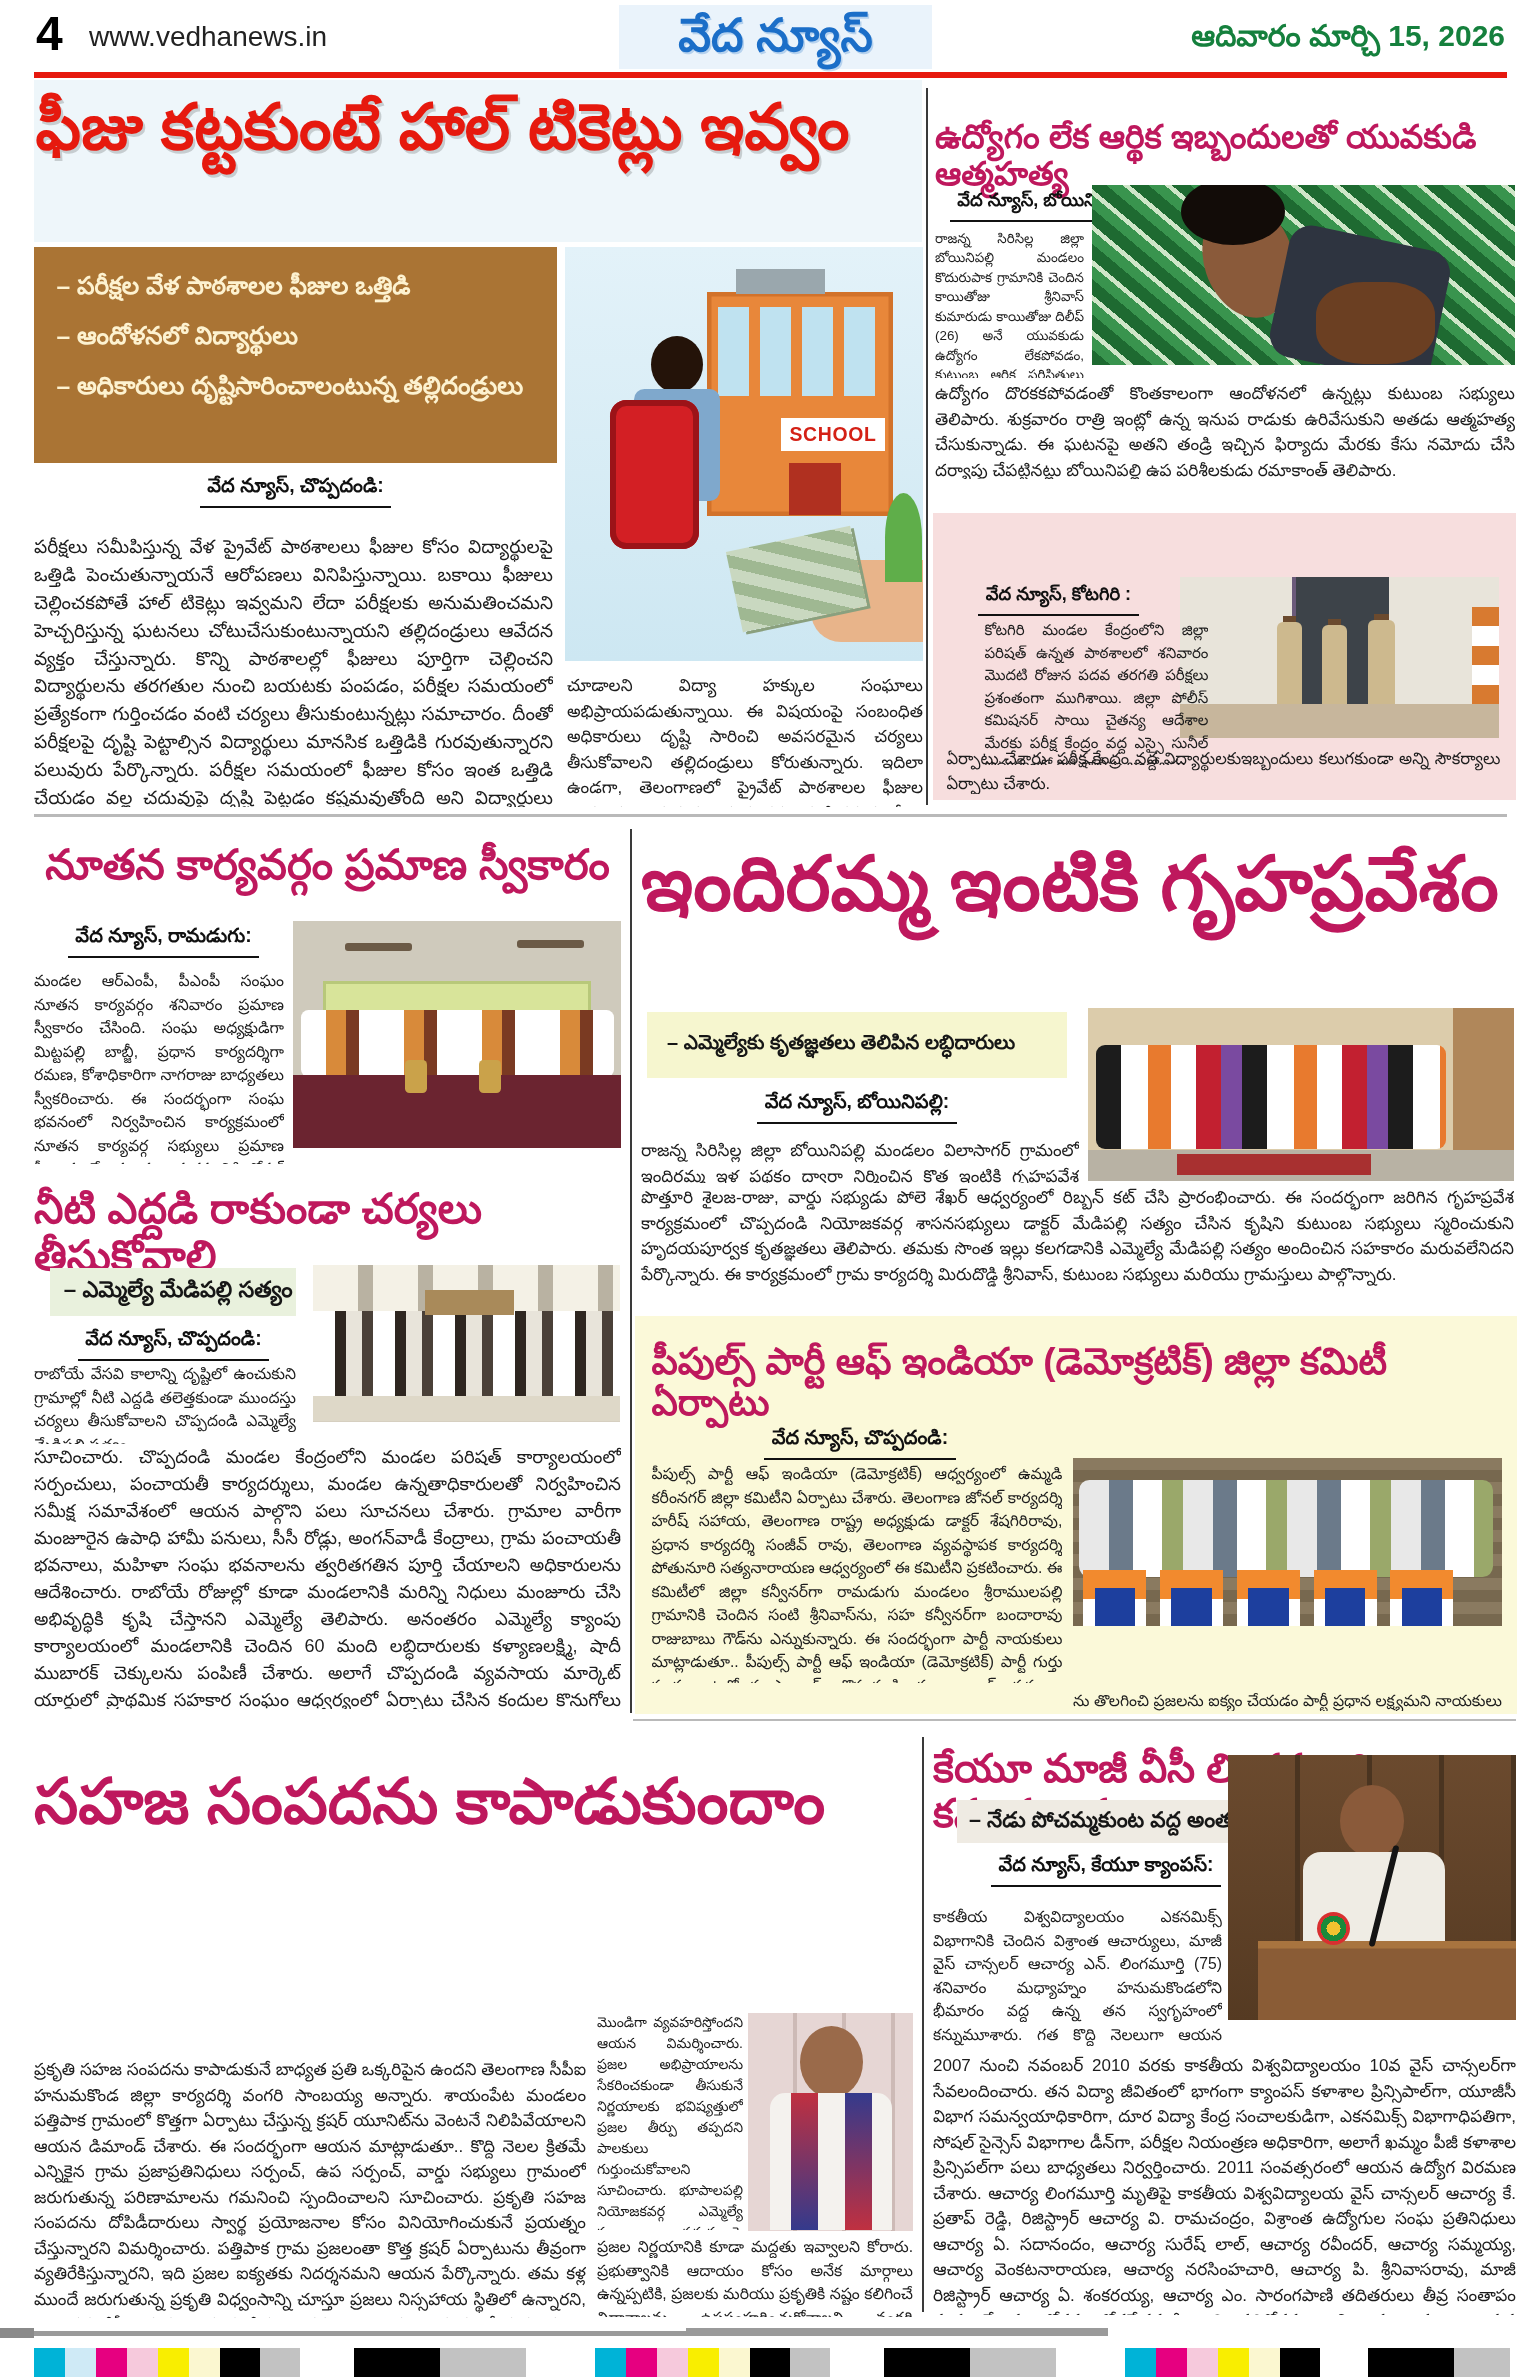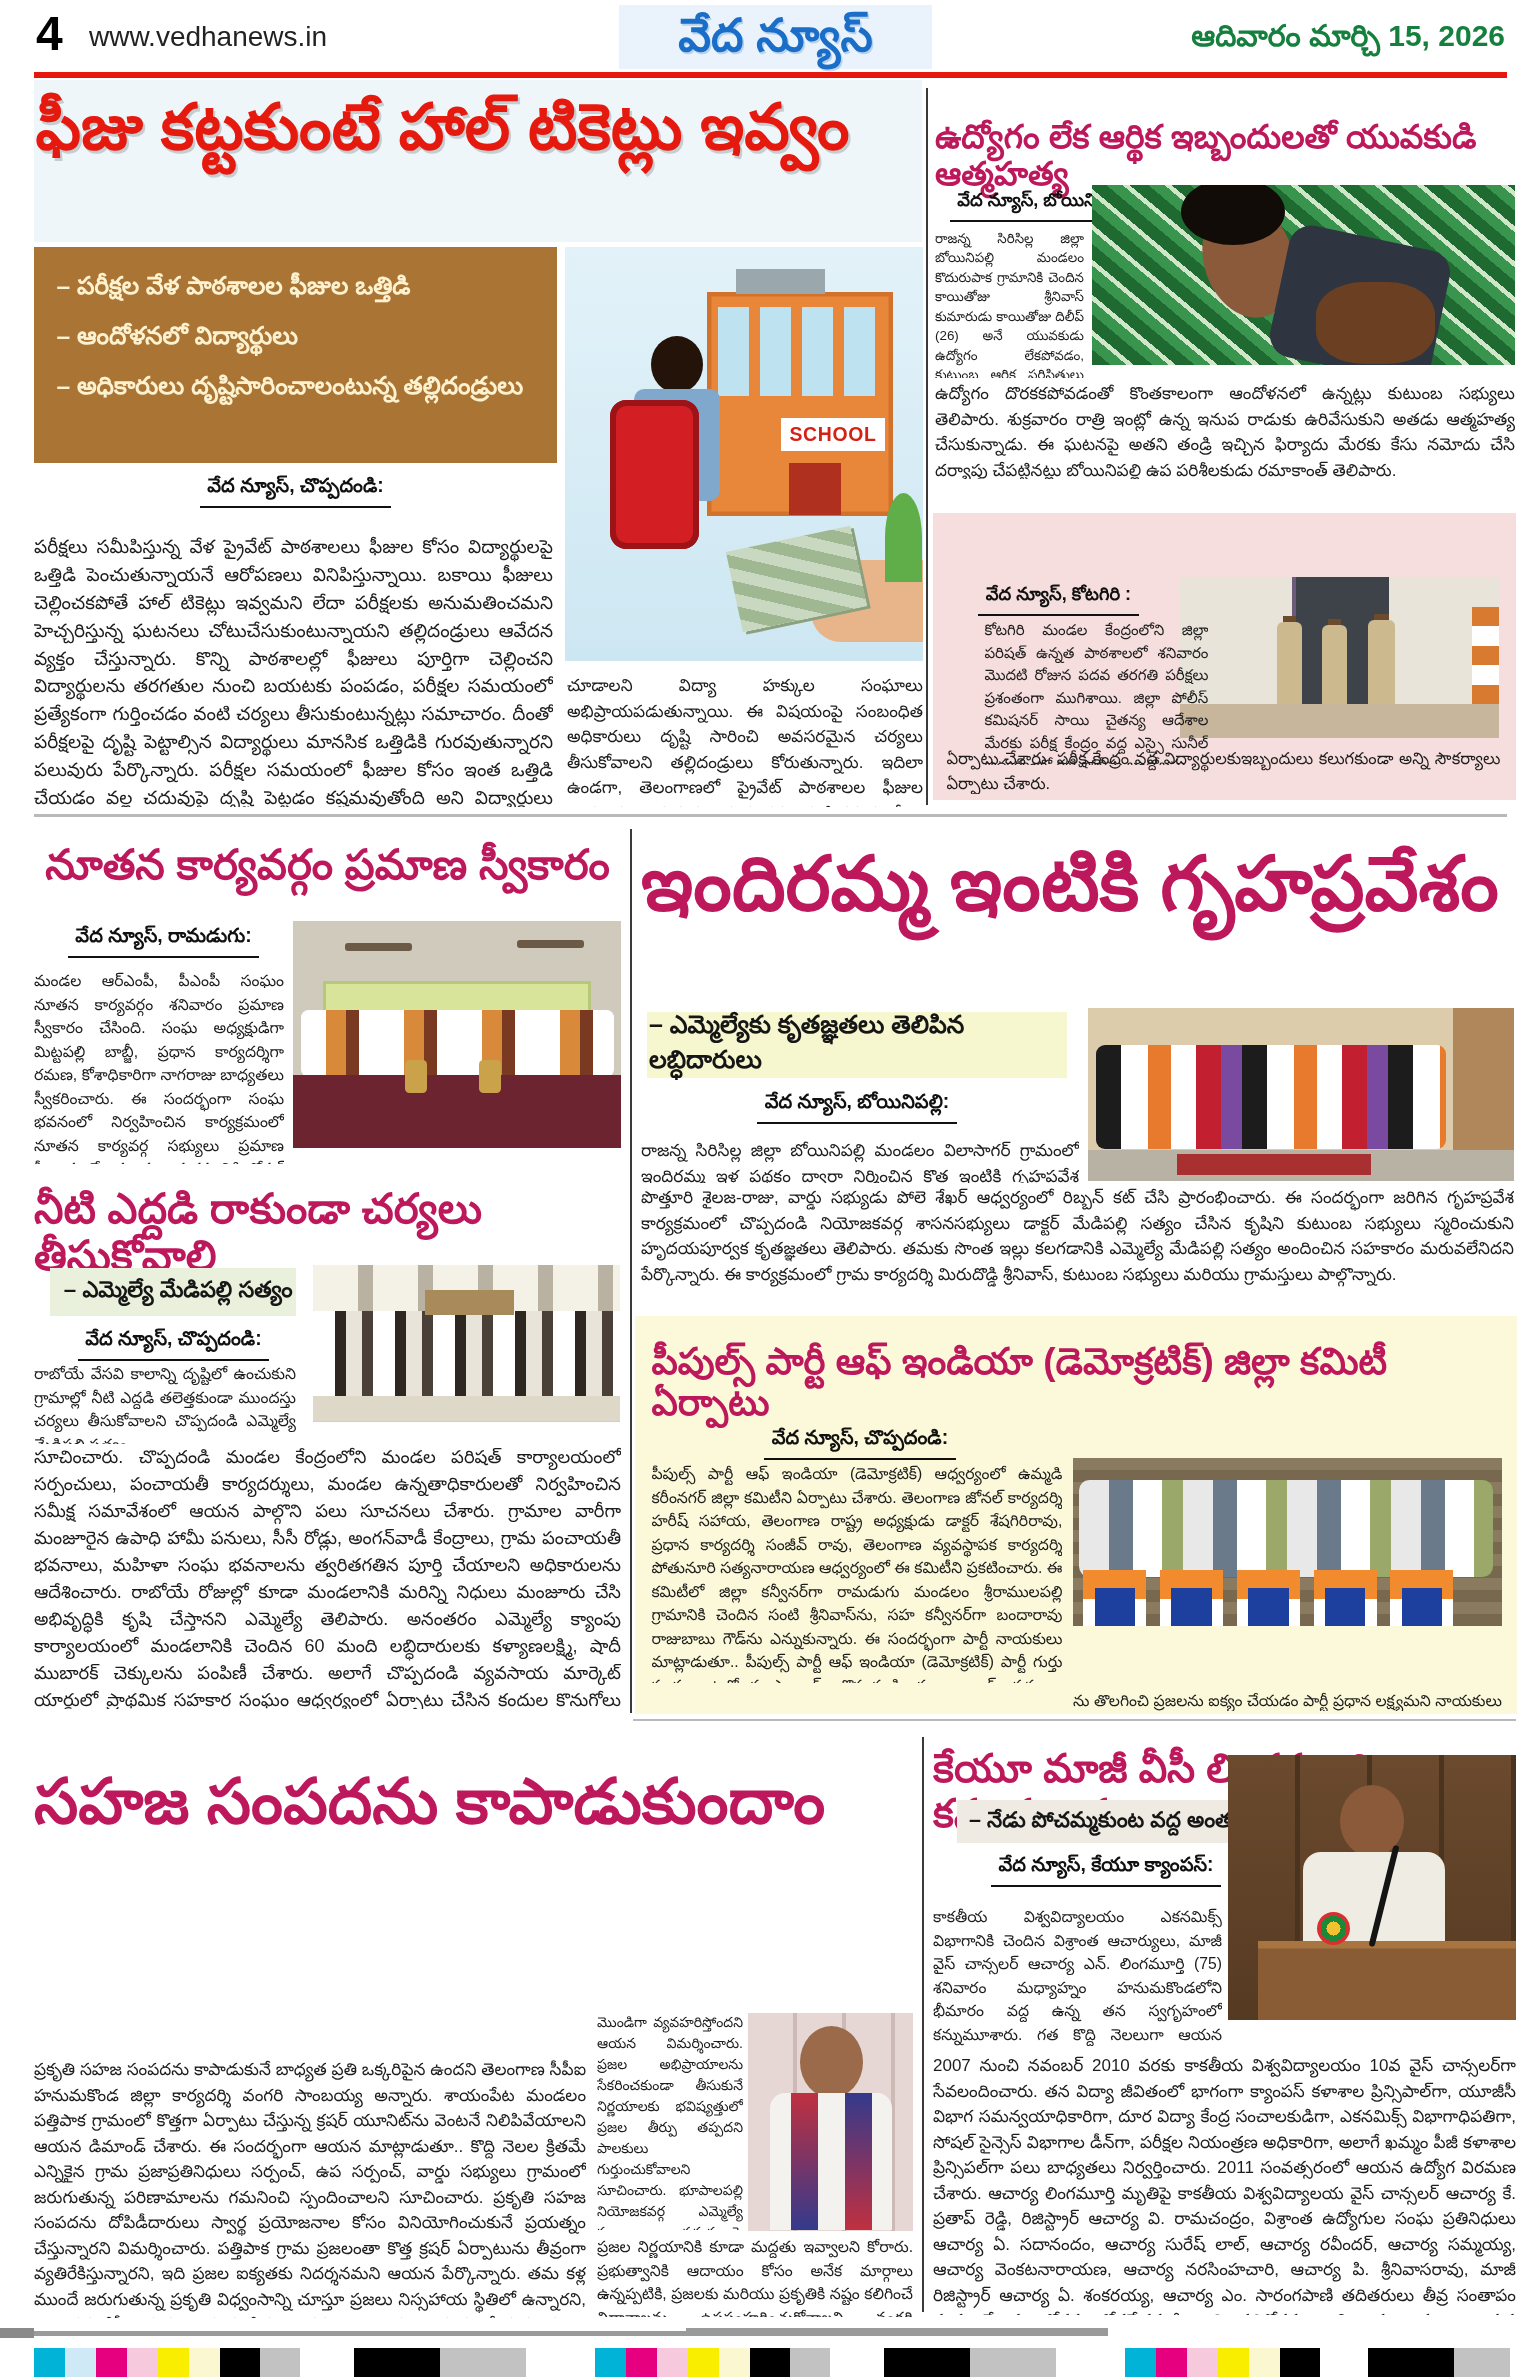--- a/index.html
+++ b/index.html
@@ -156,21 +156,21 @@
     </div>
     <div class="abs body-txt" style="left:0;top:177px;width:262px;height:82px;font-size:15.7px;">రాబోయే వేసవి కాలాన్ని దృష్టిలో ఉంచుకుని గ్రామాల్లో నీటి ఎద్దడి తలెత్తకుండా ముందస్తు చర్యలు తీసుకోవాలని చొప్పదండి ఎమ్మెల్యే మేడిపల్లి సత్యం</div>
     <div class="abs body-txt" style="left:0;top:259px;width:587px;height:265px;font-size:18px;">సూచించారు. చొప్పదండి మండల కేంద్రంలోని మండల పరిషత్ కార్యాలయంలో సర్పంచులు, పంచాయతీ కార్యదర్శులు, మండల ఉన్నతాధికారులతో నిర్వహించిన సమీక్ష సమావేశంలో ఆయన పాల్గొని పలు సూచనలు చేశారు. గ్రామాల వారీగా మంజూరైన ఉపాధి హామీ పనులు, సీసీ రోడ్లు, అంగన్‌వాడీ కేంద్రాలు, గ్రామ పంచాయతీ భవనాలు, మహిళా సంఘ భవనాలను త్వరితగతిన పూర్తి చేయాలని అధికారులను ఆదేశించారు. రాబోయే రోజుల్లో కూడా మండలానికి మరిన్ని నిధులు మంజూరు చేసి అభివృద్ధికి కృషి చేస్తానని ఎమ్మెల్యే తెలిపారు. అనంతరం ఎమ్మెల్యే క్యాంపు కార్యాలయంలో మండలానికి చెందిన 60 మంది లబ్ధిదారులకు కళ్యాణలక్ష్మి, షాదీ ముబారక్ చెక్కులను పంపిణీ చేశారు. అలాగే చొప్పదండి వ్యవసాయ మార్కెట్ యార్డులో ప్రాథమిక సహకార సంఘం ఆధ్వర్యంలో ఏర్పాటు చేసిన కందుల కొనుగోలు కేంద్రాన్ని ప్రారంభించారు. ఈ కార్యక్రమంలో మున్సిపల్ చైర్‌పర్సన్ వడ్లూరి సరిత, వైస్ చైర్‌పర్సన్ పెరుమాండ్ల మానస, మార్కెట్ కమిటీ చైర్మన్ కొత్తూరు మహేష్, మండల కాంగ్రెస్ నాయకులు, వివిధ గ్రామాల సర్పంచులు, పంచాయతీ కార్యదర్శులు, అధికారులు తదితరులు పాల్గొన్నారు.</div>
   </div>
 
   <div class="abs vrule" style="left:630px;top:829px;width:2.2px;height:884px;"></div>
 
   <div class="abs" style="left:641px;top:841px;width:873px;height:468px;">
     <div class="abs hl" style="left:0;top:0;width:873px;font-size:76px;">ఇందిరమ్మ ఇంటికి గృహప్రవేశం</div>
     <div class="abs kicker" style="left:6px;top:171px;width:420px;height:66px;background:#f6f6cf;display:flex;align-items:center;">
-      <span style="font-size:25px;padding-left:2px;">– ఎమ్మెల్యేకు కృతజ్ఞతలు తెలిపిన లబ్ధిదారులు</span>
+      <span style="font-size:20px;padding-left:20px;">– ఎమ్మెల్యేకు కృతజ్ఞతలు తెలిపిన లబ్ధిదారులు</span>
     </div>
     <div class="abs byline" style="left:6px;top:249px;width:420px;">
       <span>వేద న్యూస్, బోయినిపల్లి:</span>
     </div>
     <div class="photo" style="left:447px;top:167px;width:426px;height:173px;background:#dcccab;">
       <div class="abs" style="left:365px;top:0;width:61px;height:149px;background:#b0875a;"></div>
       <div class="abs" style="left:7.5px;top:37px;width:350px;height:104px;background:
                   repeating-linear-gradient(90deg,#1c1c1c 0 25px,#ffffff 25px 52px,#e87a2e 52px 75px,#ffffff 75px 100px,#c22030 100px 125px,#7a4aa0 125px 146px);
                   border-radius:9px;"></div>
       <div class="abs" style="left:0;top:142px;width:426px;height:31px;background:#b8b2a4;"></div>

